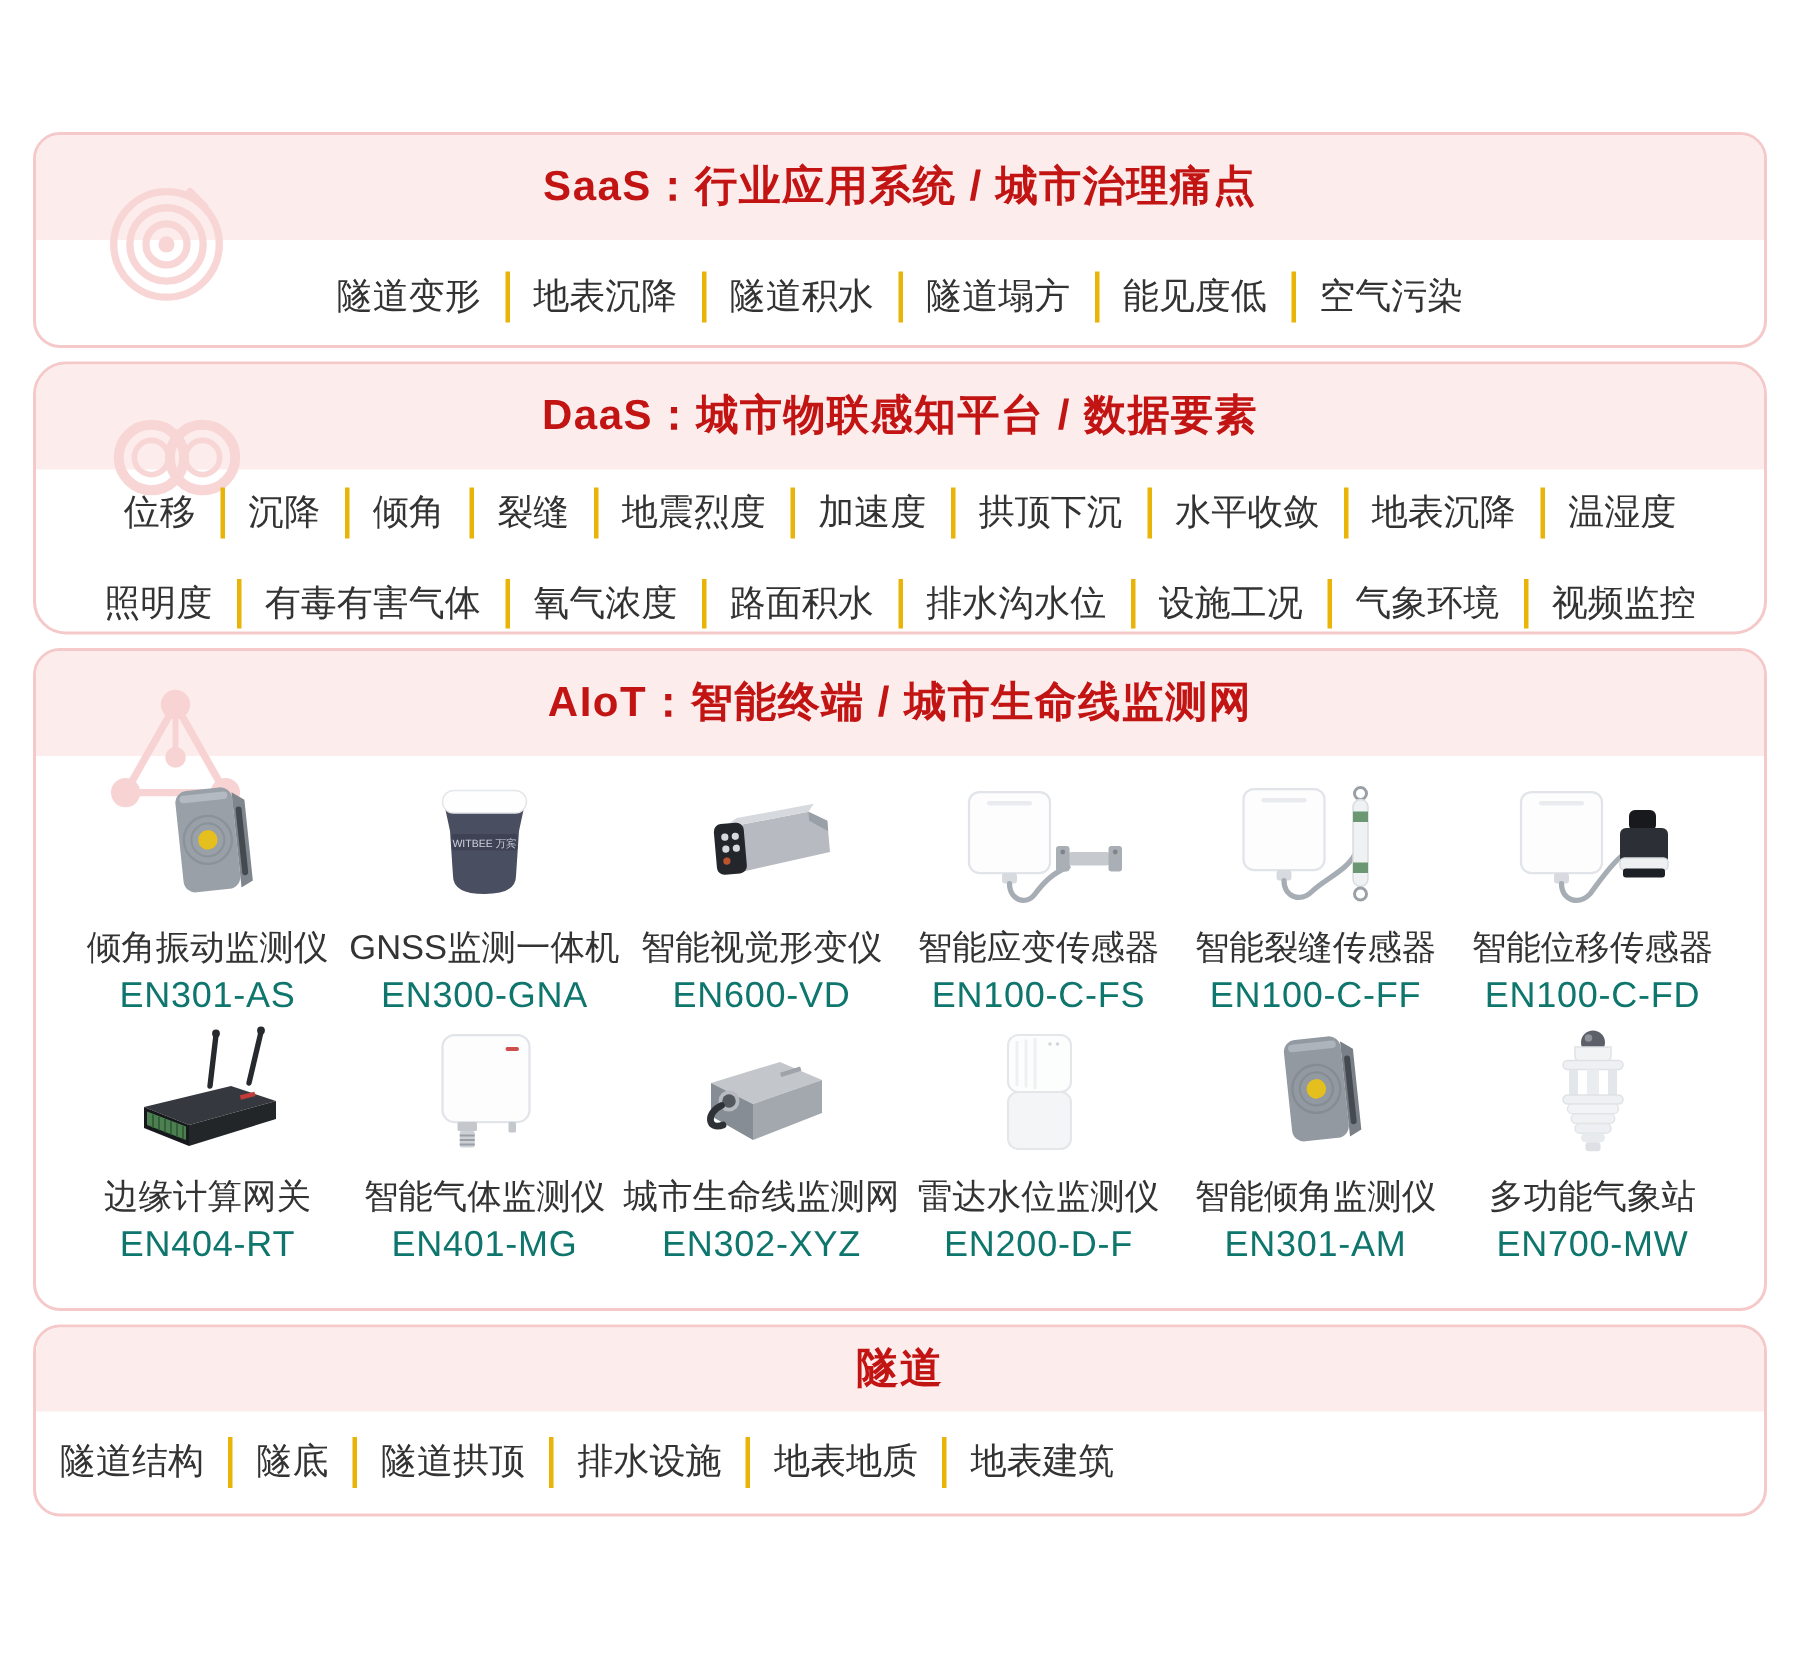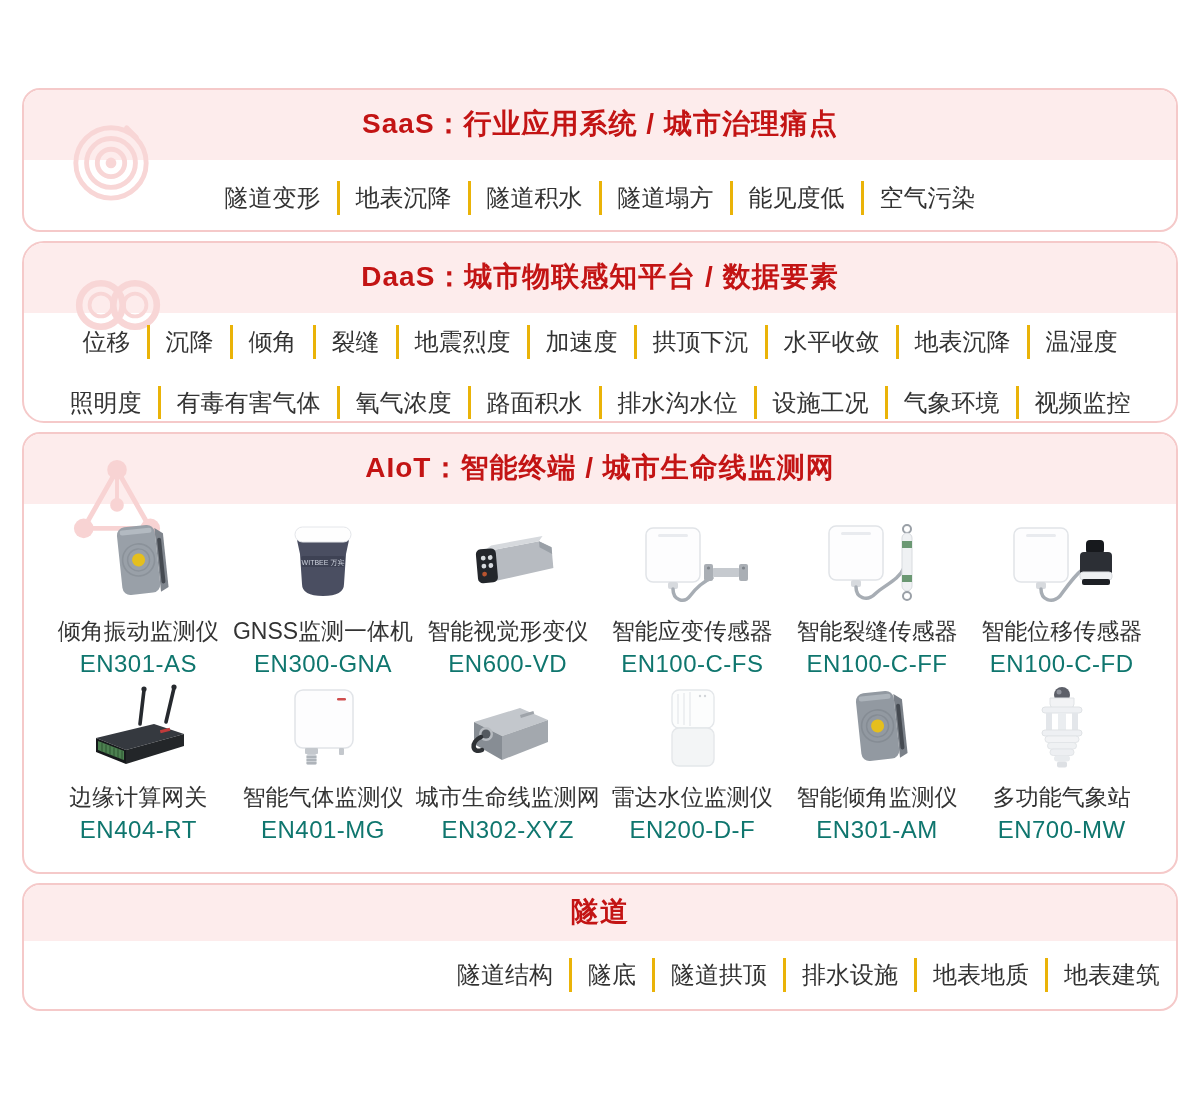--- a/index.html
+++ b/index.html
@@ -60,21 +60,21 @@
     padding:10px 22px 4px;
     row-gap:0;
   }
   .product { display:flex; flex-direction:column; align-items:center; }
   .product-img { height:98px; display:flex; align-items:flex-end; justify-content:center; }
   .product-name { font-size:23px; color:#333; line-height:33px; margin-top:3px; white-space:nowrap; }
   .product-model { font-size:24px; color:#0f766e; line-height:32px; letter-spacing:.5px; white-space:nowrap; }
 
   .tunnel-card { height:128px; }
   .tunnel-card .card-header { padding:8px 0 10px; }
-  .tunnel-card .card-body { height:68px; display:flex; align-items:center; justify-content:flex-end; }
+  .tunnel-card .card-body { height:68px; display:flex; align-items:center; justify-content:flex-start; }
 </style>
 </head>
 <body>
 
 <div class="page">
 
   <section class="card saas-card">
     <div class="card-header">
       <span class="card-title">SaaS：行业应用系统 / 城市治理痛点</span>
     </div>

